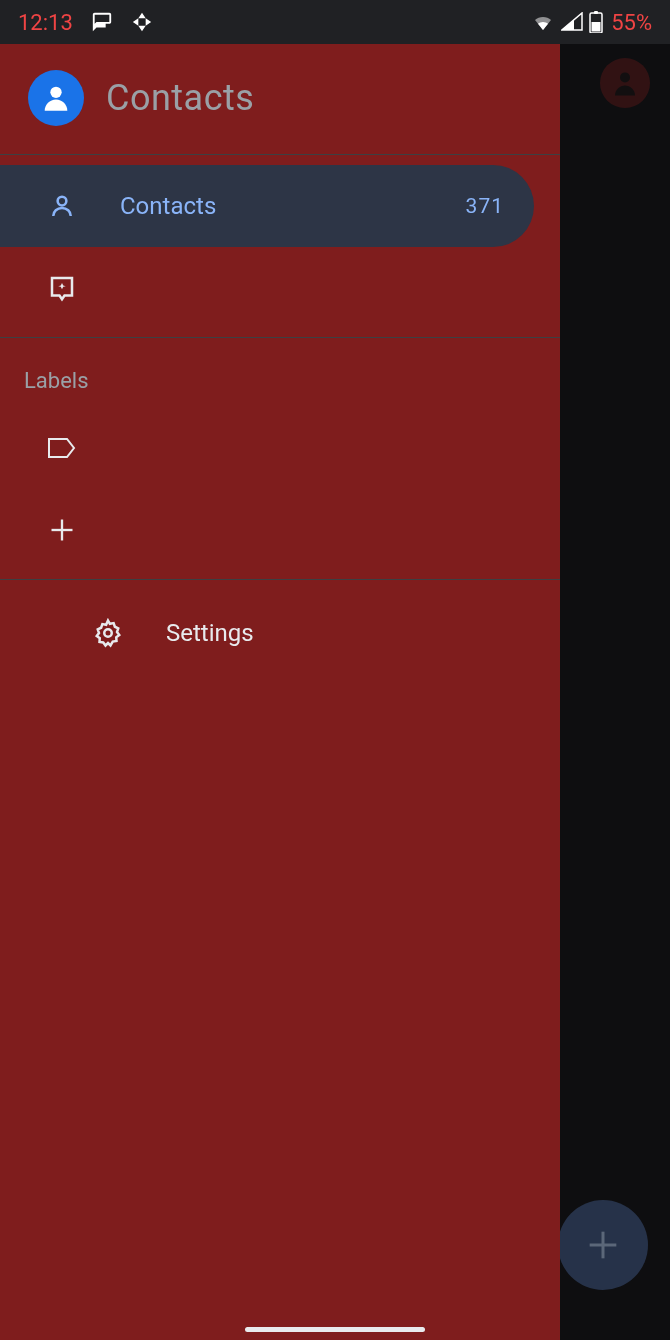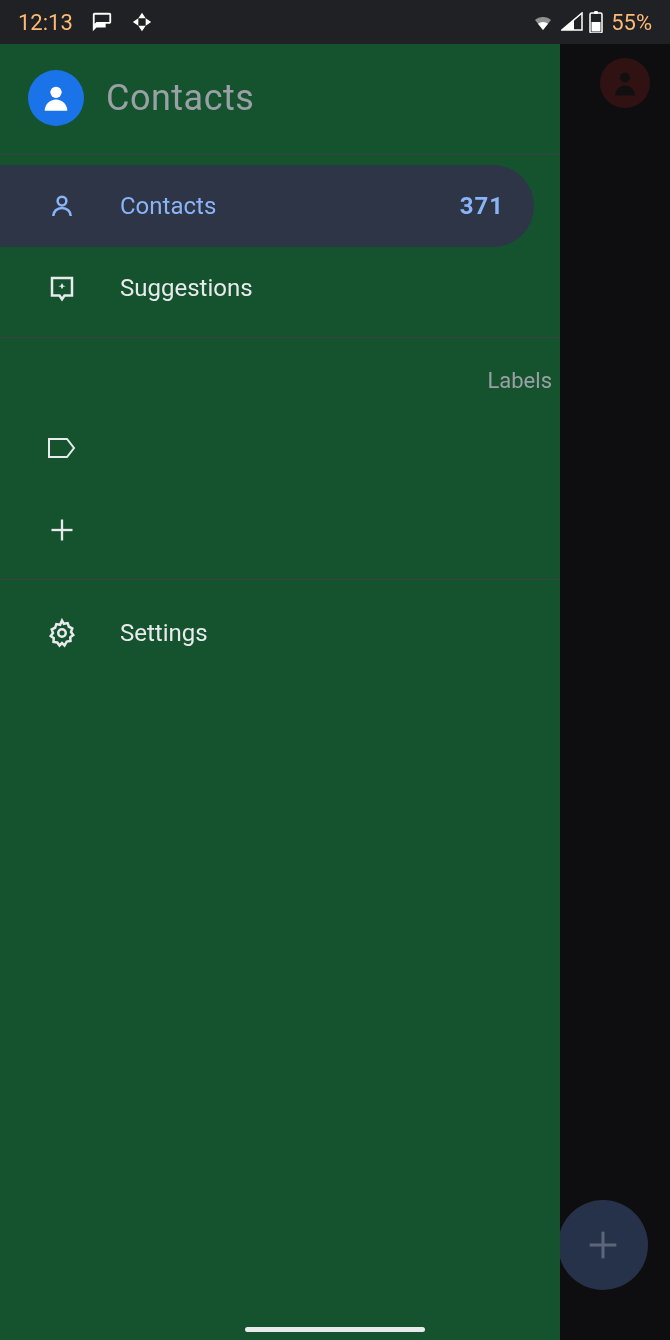--- a/index.html
+++ b/index.html
@@ -12,21 +12,21 @@
       position: relative;
     }
     
     
     .status-bar {
       height: 44px;
       display: flex;
       justify-content: space-between;
       align-items: center;
       padding: 0 18px;
-      color: #fdba74;
+      color: #ef4444;
       font-size: 22px;
       font-weight: 400;
     }
     .status-left { display: flex; align-items: center; gap: 18px; }
     .status-right { display: flex; align-items: center; gap: 6px; }
     .status-icon { display: inline-flex; align-items: center; }
     
     
     .background-overlay {
       position: absolute;
@@ -65,21 +65,21 @@
       opacity: 0.55;
     }
     
     
     .drawer {
       position: absolute;
       top: 44px;
       left: 0;
       width: 560px;
       bottom: 0;
-      background: #14532d;
+      background: #7f1d1d;
       z-index: 10;
       display: flex;
       flex-direction: column;
     }
     
     .drawer-header {
       display: flex;
       align-items: center;
       padding: 26px 26px 28px 28px;
       gap: 22px;
@@ -127,37 +127,36 @@
     .nav-icon {
       width: 36px;
       height: 36px;
       display: flex;
       align-items: center;
       justify-content: center;
       flex-shrink: 0;
     }
     .nav-label { flex: 1; }
     .nav-count {
-      font-size: 24px;
-      font-weight: 700;
+      font-size: 21px;
+      font-weight: 400;
       letter-spacing: 1px;
     }
     
     .divider {
       height: 1px;
       background: #3c4043;
     }
     .divider.top-gap { margin-top: 8px; }
     
     .section-header {
       padding: 30px 8px 14px 24px;
       font-size: 22px;
       color: #9aa0a6;
       font-weight: 400;
-      text-align: right;
     }
     
     
     .home-indicator {
       position: absolute;
       bottom: 8px;
       left: 50%;
       transform: translateX(-50%);
       width: 180px;
       height: 5px;
@@ -246,21 +245,20 @@
       <span class="nav-count">371</span>
     </div>
 
     <div class="nav-item">
       <span class="nav-icon">
         <svg width="30" height="30" viewBox="0 0 24 24" fill="none" stroke="#e8eaed" stroke-width="2">
           <path d="M4 4h16v14H14l-2 3-2-3H4z"></path>
           <path d="M12 8l1 2 2 .5-2 .5-1 2-1-2-2-.5 2-.5z" fill="#e8eaed" stroke="none"></path>
         </svg>
       </span>
-      <span class="nav-label">Suggestions</span>
     </div>
   </div>
 
   <div class="divider top-gap"></div>
 
   <div class="section-header">Labels</div>
 
   <div class="nav-item">
     <span class="nav-icon">
       <svg width="30" height="24" viewBox="0 0 30 24" fill="none" stroke="#e8eaed" stroke-width="2">
@@ -273,21 +271,21 @@
     <span class="nav-icon">
       <svg width="28" height="28" viewBox="0 0 24 24" stroke="#e8eaed" stroke-width="2" fill="none">
         <line x1="12" y1="3" x2="12" y2="21"></line>
         <line x1="3" y1="12" x2="21" y2="12"></line>
       </svg>
     </span>
   </div>
 
   <div class="divider top-gap"></div>
 
-  <div class="nav-item" style="margin-top:12px;">
+  <div class="nav-item" style="margin-top:12px;margin-left:46px;">
     <span class="nav-icon">
       <svg width="30" height="30" viewBox="0 0 24 24" fill="none" stroke="#e8eaed" stroke-width="2">
         <circle cx="12" cy="12" r="3"></circle>
         <path d="M12 2l1.5 2.6 3-.5 1 2.9 2.7 1.3-1 2.9 1.8 2.4-2.4 1.8.2 3-3 .5L14 22l-2-2-2 2-1.8-2.4-3-.5.2-3L3 14.4l1.8-2.4-1-2.9L6.5 7.8l1-2.9 3 .5z"></path>
       </svg>
     </span>
     <span class="nav-label">Settings</span>
   </div>
 
 

